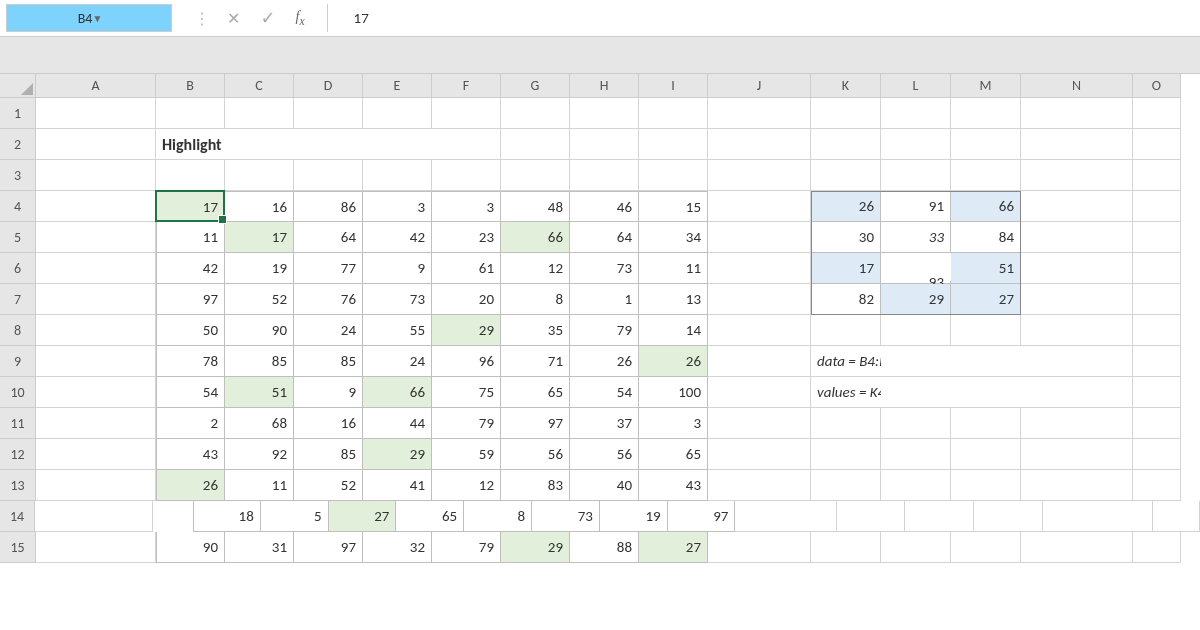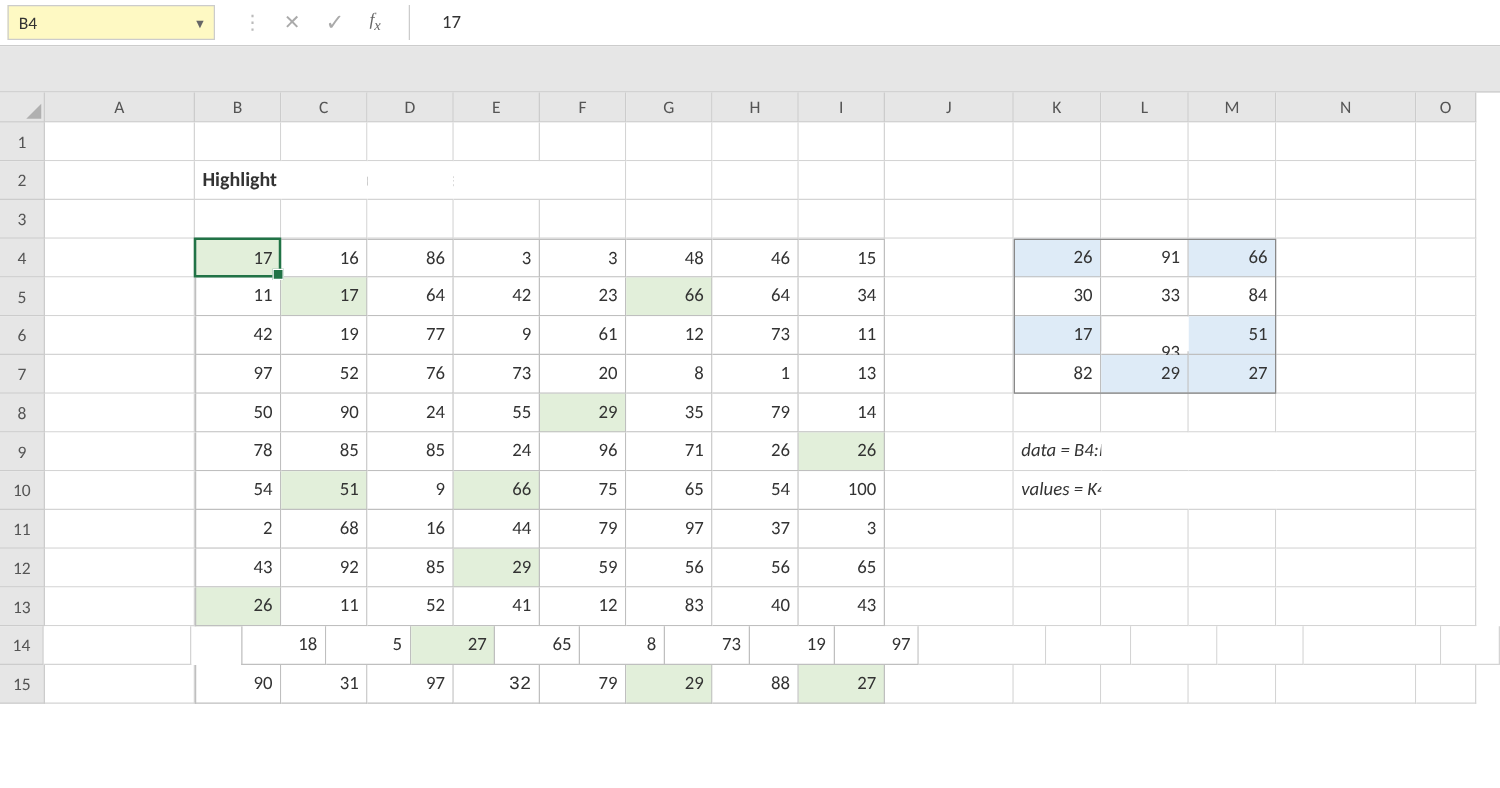--- a/index.html
+++ b/index.html
@@ -1,20 +1,20 @@
 <!DOCTYPE html>
 <html><head>
 <meta charset="utf-8">
 <style>
 * { box-sizing: border-box; margin: 0; padding: 0; }
 body { font-family: Calibri, Arial, sans-serif; font-size: 15px; color: #333; background: #fff; overflow: hidden; width: 1200px; height: 630px; position: relative; }
 
 
 .formula-bar { display: flex; align-items: center; height: 37px; border-bottom: 1px solid #ccc; background: #fff; }
-.name-box { width: 166px; height: 28px; border: 1px solid #ccc; margin: 3px 0 3px 6px; display: flex; align-items: center; justify-content: space-between; padding: 0 6px 0 8px; background: #fef9c3; }
+.name-box { width: 166px; height: 28px; border: 1px solid #ccc; margin: 3px 0 3px 6px; display: flex; align-items: center; justify-content: center; padding: 0 6px 0 8px; background: #7dd3fc; }
 .name-box .val { font-size: 14px; }
 .name-box .chev { font-size: 10px; color: #666; }
 .fx-buttons { display: flex; align-items: center; gap: 20px; padding: 0 22px; color: #aaa; }
 .fx-buttons .dots { color: #bbb; font-size: 16px; letter-spacing: -3px; }
 .fx-buttons .x { font-size: 16px; }
 .fx-buttons .check { font-size: 18px; }
 .fx-buttons .fx { font-style: italic; color: #666; font-size: 14px; font-family: "Times New Roman", serif; }
 .formula-input { flex: 1; height: 28px; border: none; border-left: 1px solid #ccc; padding: 0 26px; font-size: 15px; color: #333; display: flex; align-items: center; }
 
 
@@ -181,21 +181,21 @@
         <div class="cell cB" style="border-right: 1px solid rgb(191, 191, 191); border-bottom: 1px solid rgb(191, 191, 191); border-left: 1px solid rgb(191, 191, 191);">11</div>
         <div class="cell cC hl" style="border-right: 1px solid rgb(191, 191, 191); border-bottom: 1px solid rgb(191, 191, 191);">17</div>
         <div class="cell cD" style="border-right: 1px solid rgb(191, 191, 191); border-bottom: 1px solid rgb(191, 191, 191);">64</div>
         <div class="cell cE" style="border-right: 1px solid rgb(191, 191, 191); border-bottom: 1px solid rgb(191, 191, 191);">42</div>
         <div class="cell cF" style="border-right: 1px solid rgb(191, 191, 191); border-bottom: 1px solid rgb(191, 191, 191);">23</div>
         <div class="cell cG hl" style="border-right: 1px solid rgb(191, 191, 191); border-bottom: 1px solid rgb(191, 191, 191);">66</div>
         <div class="cell cH" style="border-right: 1px solid rgb(191, 191, 191); border-bottom: 1px solid rgb(191, 191, 191);">64</div>
         <div class="cell cI" style="border-right: 1px solid rgb(191, 191, 191); border-bottom: 1px solid rgb(191, 191, 191);">34</div>
         <div class="cell cJ"></div>
         <div class="cell cK" style="border-right: 1px solid rgb(191, 191, 191); border-bottom: 1px solid rgb(191, 191, 191);">30</div>
-        <div class="cell cL" style="border-right: 1px solid rgb(191, 191, 191); border-bottom: 1px solid rgb(191, 191, 191);">33</div>
+        <div class="cell cL" style="border-right: 1px solid rgb(191, 191, 191); border-bottom: 1px solid rgb(191, 191, 191); font-style: italic;">33</div>
         <div class="cell cM" style="border-right: 1px solid rgb(191, 191, 191); border-bottom: 1px solid rgb(191, 191, 191);">84</div>
         <div class="cell cN"></div>
         <div class="cell cO"></div>
       </div>
       <div class="row">
         <div class="hdr rowhdr">6</div>
         <div class="cell cA"></div>
         <div class="cell cB" style="border-right: 1px solid rgb(191, 191, 191); border-bottom: 1px solid rgb(191, 191, 191); border-left: 1px solid rgb(191, 191, 191);">42</div>
         <div class="cell cC" style="border-right: 1px solid rgb(191, 191, 191); border-bottom: 1px solid rgb(191, 191, 191);">19</div>
         <div class="cell cD" style="border-right: 1px solid rgb(191, 191, 191); border-bottom: 1px solid rgb(191, 191, 191);">77</div>
@@ -354,21 +354,21 @@
         <div class="cell cM"></div>
         <div class="cell cN"></div>
         <div class="cell cO"></div>
       </div>
       <div class="row">
         <div class="hdr rowhdr">15</div>
         <div class="cell cA"></div>
         <div class="cell cB" style="border-right: 1px solid rgb(191, 191, 191); border-bottom: 1px solid rgb(191, 191, 191); border-left: 1px solid rgb(191, 191, 191);">90</div>
         <div class="cell cC" style="border-right: 1px solid rgb(191, 191, 191); border-bottom: 1px solid rgb(191, 191, 191);">31</div>
         <div class="cell cD" style="border-right: 1px solid rgb(191, 191, 191); border-bottom: 1px solid rgb(191, 191, 191);">97</div>
-        <div class="cell cE" style="border-right: 1px solid rgb(191, 191, 191); border-bottom: 1px solid rgb(191, 191, 191); font-family: Liberation Mono, monospace;">32</div>
+        <div class="cell cE" style="border-right: 1px solid rgb(191, 191, 191); border-bottom: 1px solid rgb(191, 191, 191);">32</div>
         <div class="cell cF" style="border-right: 1px solid rgb(191, 191, 191); border-bottom: 1px solid rgb(191, 191, 191);">79</div>
         <div class="cell cG hl" style="border-right: 1px solid rgb(191, 191, 191); border-bottom: 1px solid rgb(191, 191, 191);">29</div>
         <div class="cell cH" style="border-right: 1px solid rgb(191, 191, 191); border-bottom: 1px solid rgb(191, 191, 191);">88</div>
         <div class="cell cI hl" style="border-right: 1px solid rgb(191, 191, 191); border-bottom: 1px solid rgb(191, 191, 191);">27</div>
         <div class="cell cJ"></div>
         <div class="cell cK"></div>
         <div class="cell cL"></div>
         <div class="cell cM"></div>
         <div class="cell cN"></div>
         <div class="cell cO"></div>

